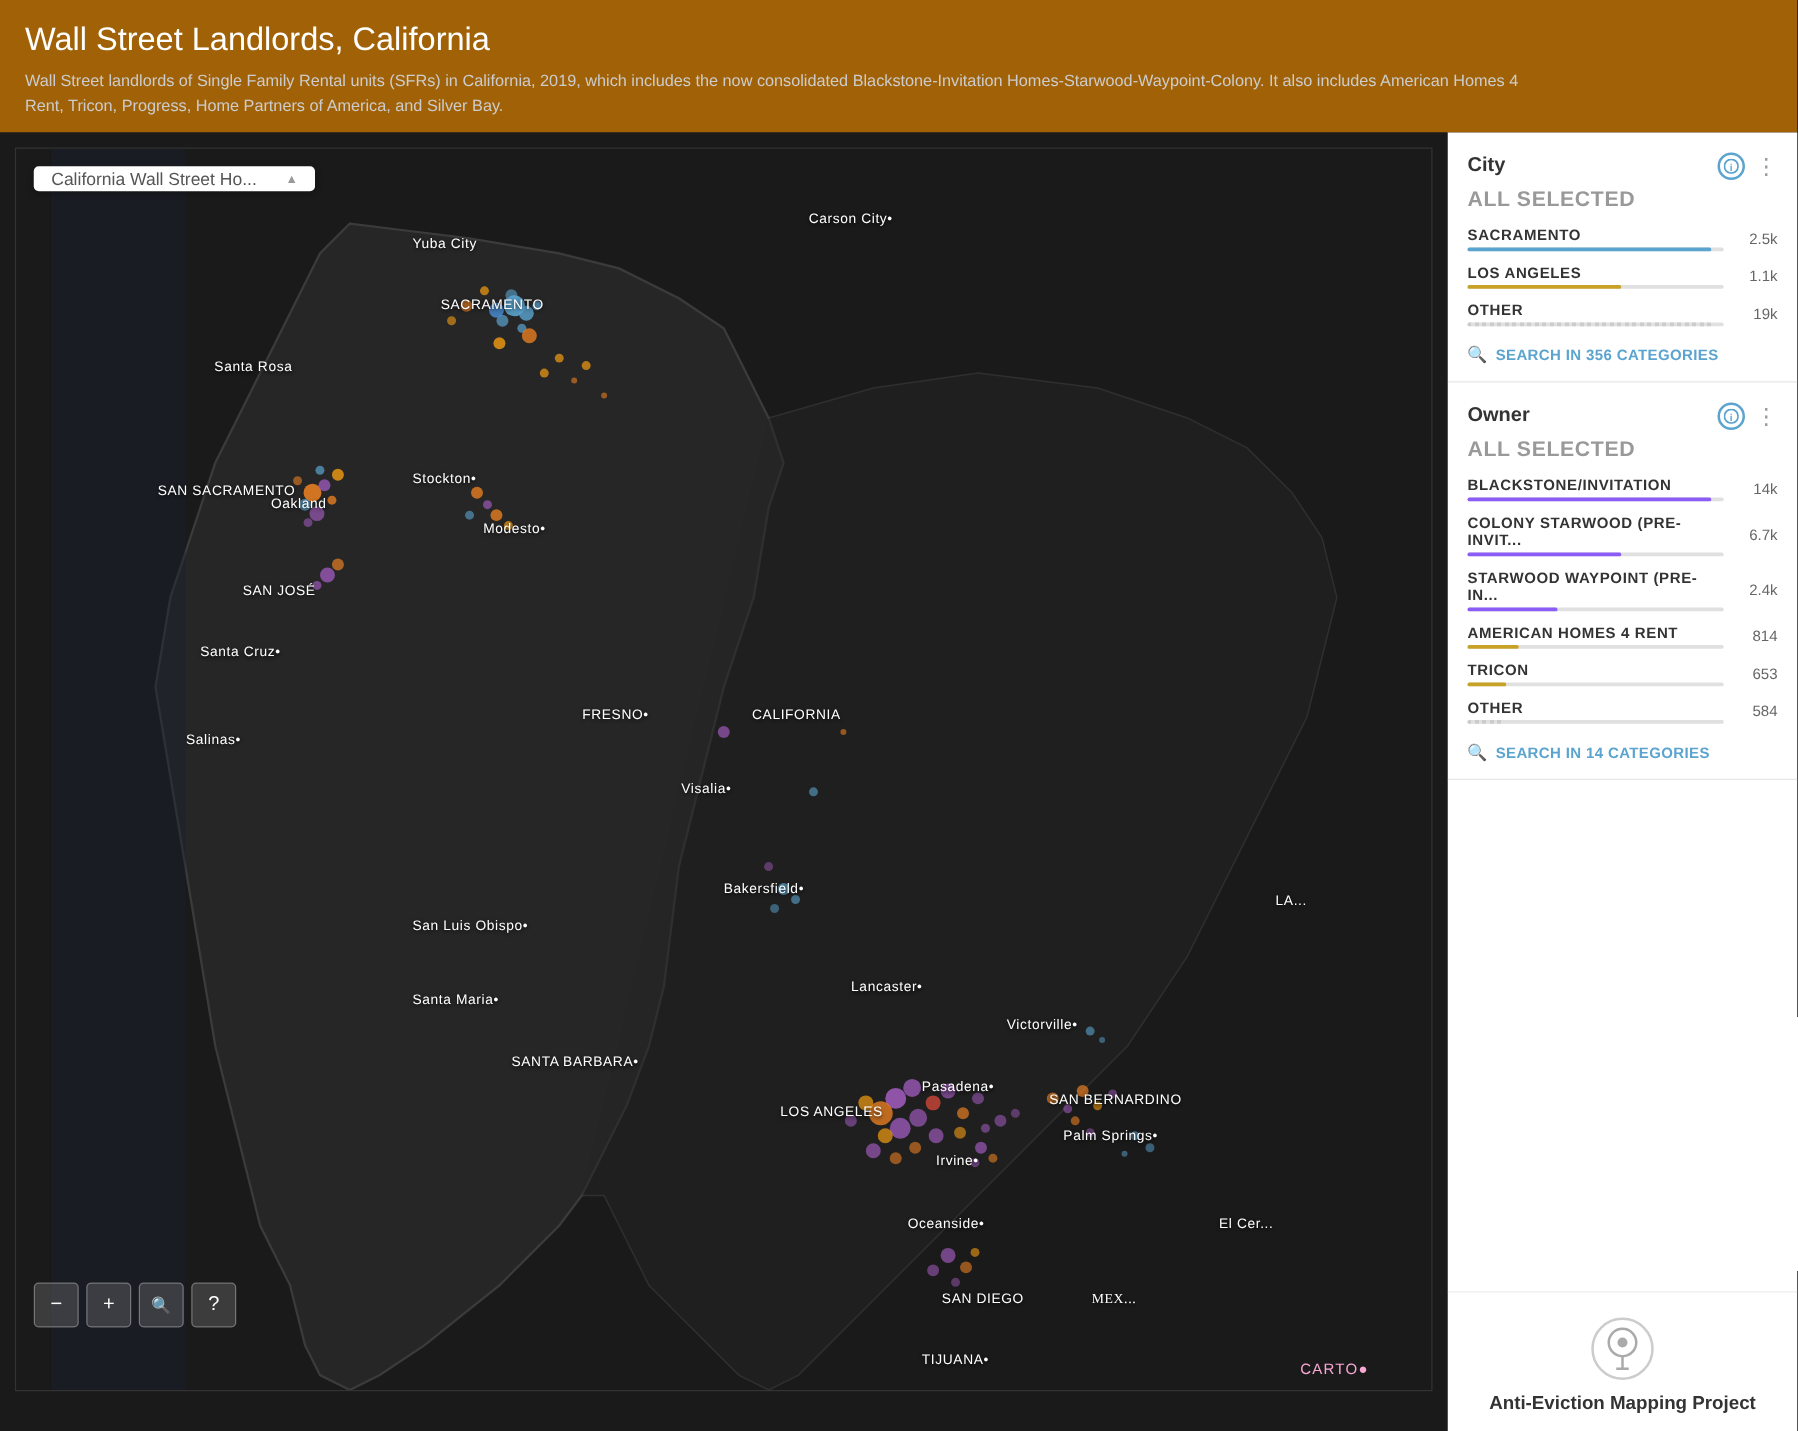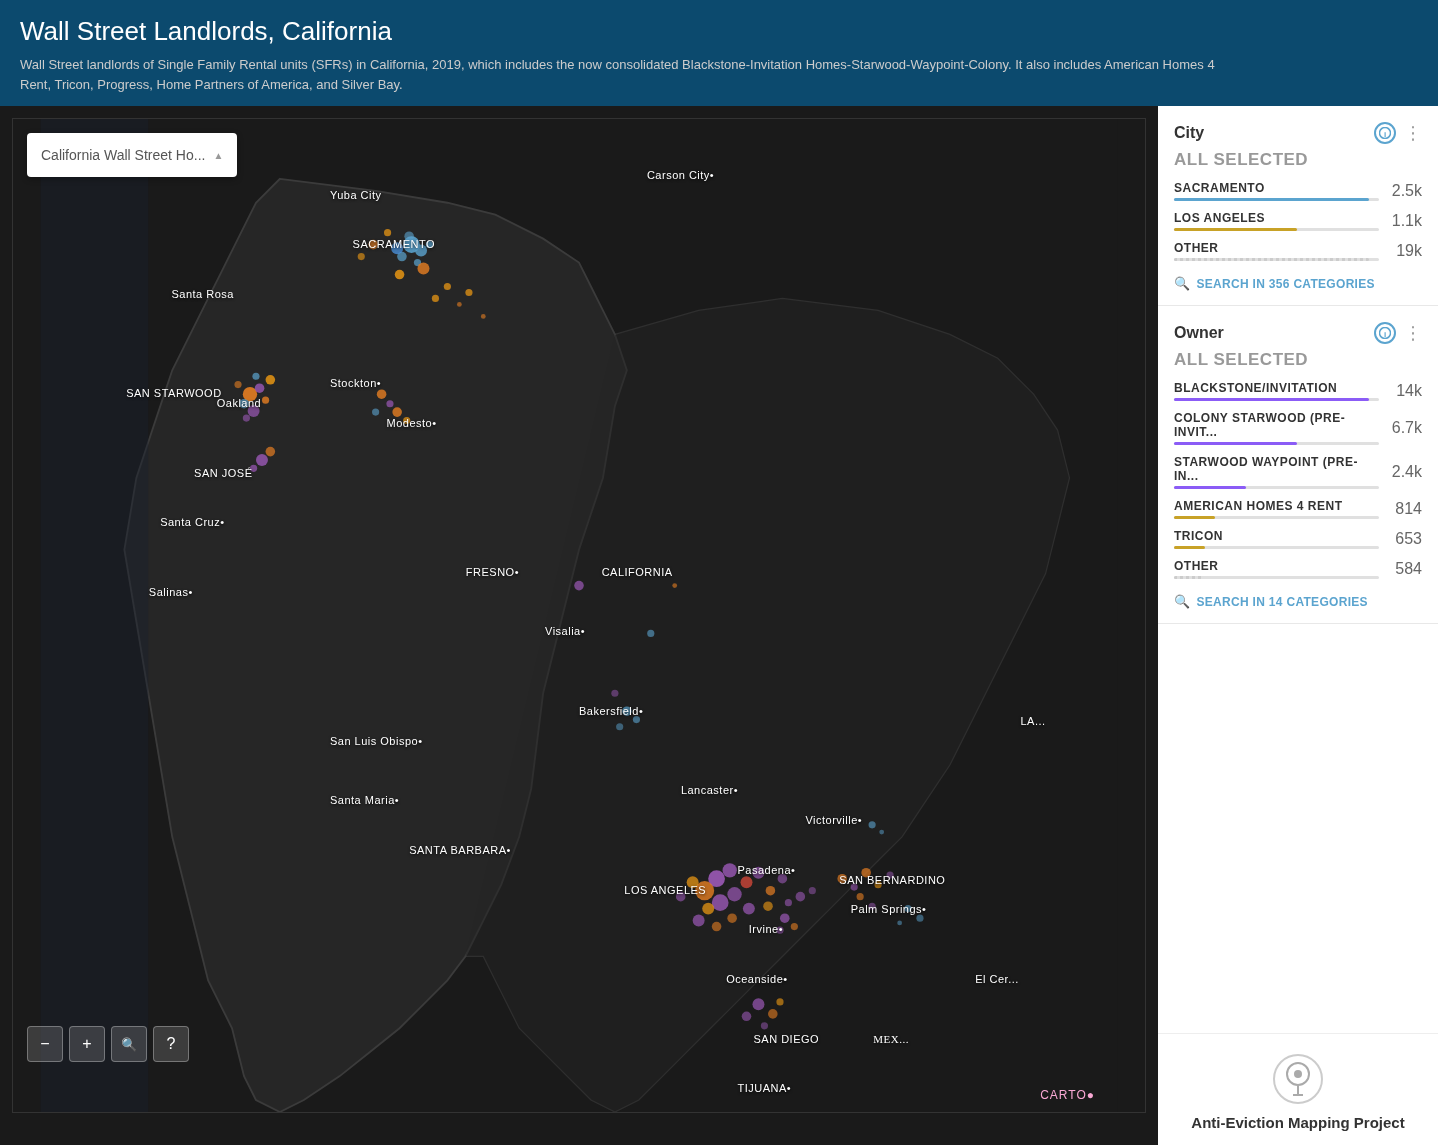--- a/index.html
+++ b/index.html
@@ -4,21 +4,21 @@
   <style>
     * { box-sizing: border-box; margin: 0; padding: 0; }
     body {
       font-family: -apple-system, BlinkMacSystemFont, 'Helvetica Neue', Arial, sans-serif;
       background: #1a1a1a;
       color: #fff;
       width: 1438px;
       min-height: 1145px;
     }
     .header {
-      background: #0c4a6e;
+      background: #a16207;
       padding: 16px 20px 12px;
     }
     .header h1 {
       font-size: 26px;
       font-weight: 400;
       color: #fff;
       margin-bottom: 8px;
     }
     .header p {
       font-size: 13px;
@@ -55,26 +55,26 @@
       width: 100%;
       height: 100%;
     }
     .layer-selector {
       position: absolute;
       top: 14px;
       left: 14px;
       background: #fff;
       color: #333;
       border: none;
-      padding: 14px 14px;
+      padding: 2px 14px;
       border-radius: 4px;
       font-size: 14px;
       display: flex;
       align-items: center;
-      gap: 8px;
+      gap: 23px;
       box-shadow: 0 2px 6px rgba(0,0,0,0.3);
       z-index: 10;
       cursor: pointer;
     }
     .layer-selector span {
       color: #555;
     }
     .map-controls {
       position: absolute;
       bottom: 50px;
@@ -181,21 +181,21 @@
       height: 3px;
       background: #e0e0e0;
       border-radius: 2px;
       position: relative;
     }
     .filter-bar {
       height: 100%;
       border-radius: 2px;
     }
     .filter-value {
-      font-size: 16px;
+      font-size: 12px;
       color: #666;
       margin-left: 8px;
       min-width: 35px;
       text-align: right;
     }
     .other-item .filter-bar {
       background: repeating-linear-gradient(
         90deg,
         #ccc 0px,
         #ccc 3px,
@@ -373,21 +373,21 @@
           <circle cx="695" cy="590" r="3" fill="#5ba4cf" opacity="0.6"></circle>
           <circle cx="703" cy="596" r="2" fill="#5ba4cf" opacity="0.5"></circle>
         </svg>
 
         
         <div id="map-labels-container" style="position:absolute;top:0;left:0;width:100%;height:100%;pointer-events:none;">
             <span class="map-label" style="left: 28%; top: 7%;">Yuba City</span>
             <span class="map-label" style="left: 56%; top: 5%;">Carson City•</span>
             <span class="map-label" style="left: 14%; top: 17%;">Santa Rosa</span>
             <span class="map-label" style="left: 30%; top: 12%;">SACRAMENTO</span>
-            <span class="map-label" style="left: 10%; top: 27%;">SAN STARWOOD</span>
+            <span class="map-label" style="left: 10%; top: 27%;">SAN SACRAMENTO</span>
             <span class="map-label" style="left: 18%; top: 28%;">Oakland</span>
             <span class="map-label" style="left: 28%; top: 26%;">Stockton•</span>
             <span class="map-label" style="left: 33%; top: 30%;">Modesto•</span>
             <span class="map-label" style="left: 16%; top: 35%;">SAN JOSÉ</span>
             <span class="map-label" style="left: 13%; top: 40%;">Santa Cruz•</span>
             <span class="map-label" style="left: 12%; top: 47%;">Salinas•</span>
             <span class="map-label" style="left: 40%; top: 45%;">FRESNO•</span>
             <span class="map-label" style="left: 52%; top: 45%;">CALIFORNIA</span>
             <span class="map-label" style="left: 47%; top: 51%;">Visalia•</span>
             <span class="map-label" style="left: 28%; top: 62%;">San Luis Obispo•</span>

